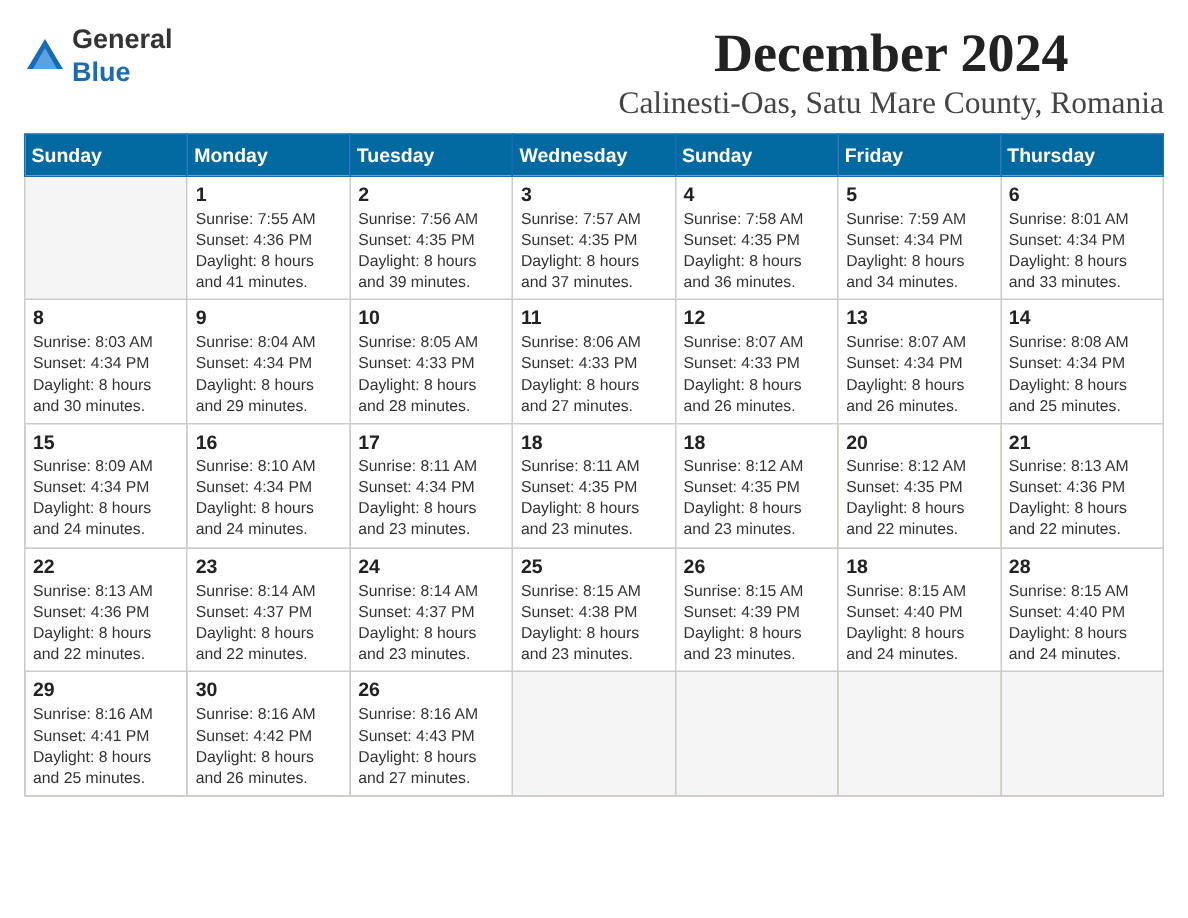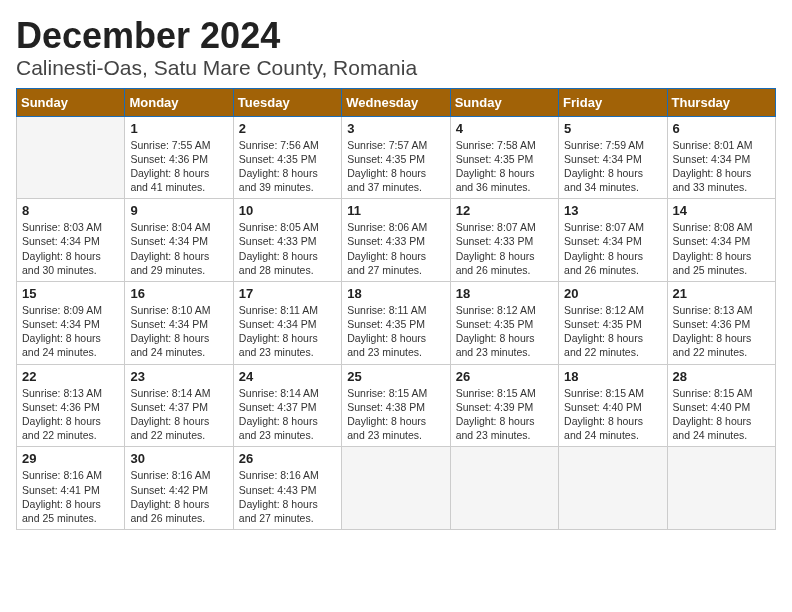--- a/index.html
+++ b/index.html
@@ -26,39 +26,40 @@
       font-weight: bold;
       line-height: 1.2;
     }
     .logo-general { color: #333; }
     .logo-blue { color: #1a6bb5; }
     .logo-icon {
       width: 28px;
       height: 28px;
     }
     .title-block {
-      text-align: left;
+      text-align: center;
+      font-family: Liberation Serif, serif;
     }
     .month-title {
       font-size: 36px;
       font-weight: bold;
       color: #222;
       line-height: 1.1;
     }
     .location-subtitle {
       font-size: 21px;
       color: #444;
     }
     .calendar {
       width: 100%;
       border-collapse: collapse;
       font-size: 11px;
     }
     .calendar th {
-      background: #a16207;
+      background: #0369a1;
       color: #fff;
       padding: 6px 4px;
       text-align: left;
       font-size: 13px;
       font-weight: bold;
       border: 1px solid #1a6bb5;
     }
     .calendar td {
       border: 1px solid #ccc;
       vertical-align: top;
@@ -83,20 +84,30 @@
       font-size: 10.5px;
     }
     .row-shade {
       background: #a16207;
     }
   </style>
 </head>
 <body>
 
 <div class="header">
+  <div class="logo">
+    <svg class="logo-icon" viewBox="0 0 28 28" xmlns="http://www.w3.org/2000/svg">
+      <polygon points="14,2 26,22 2,22" fill="#1a6bb5"></polygon>
+      <polygon points="14,8 22,22 6,22" fill="#5ba3e0"></polygon>
+    </svg>
+    <div>
+      <div class="logo-text"><span class="logo-general">General</span></div>
+      <div class="logo-text"><span class="logo-blue">Blue</span></div>
+    </div>
+  </div>
   <div class="title-block">
     <div class="month-title">December 2024</div>
     <div class="location-subtitle">Calinesti-Oas, Satu Mare County, Romania</div>
   </div>
 </div>
 
 <table class="calendar">
   <thead>
     <tr>
       <th>Sunday</th>

